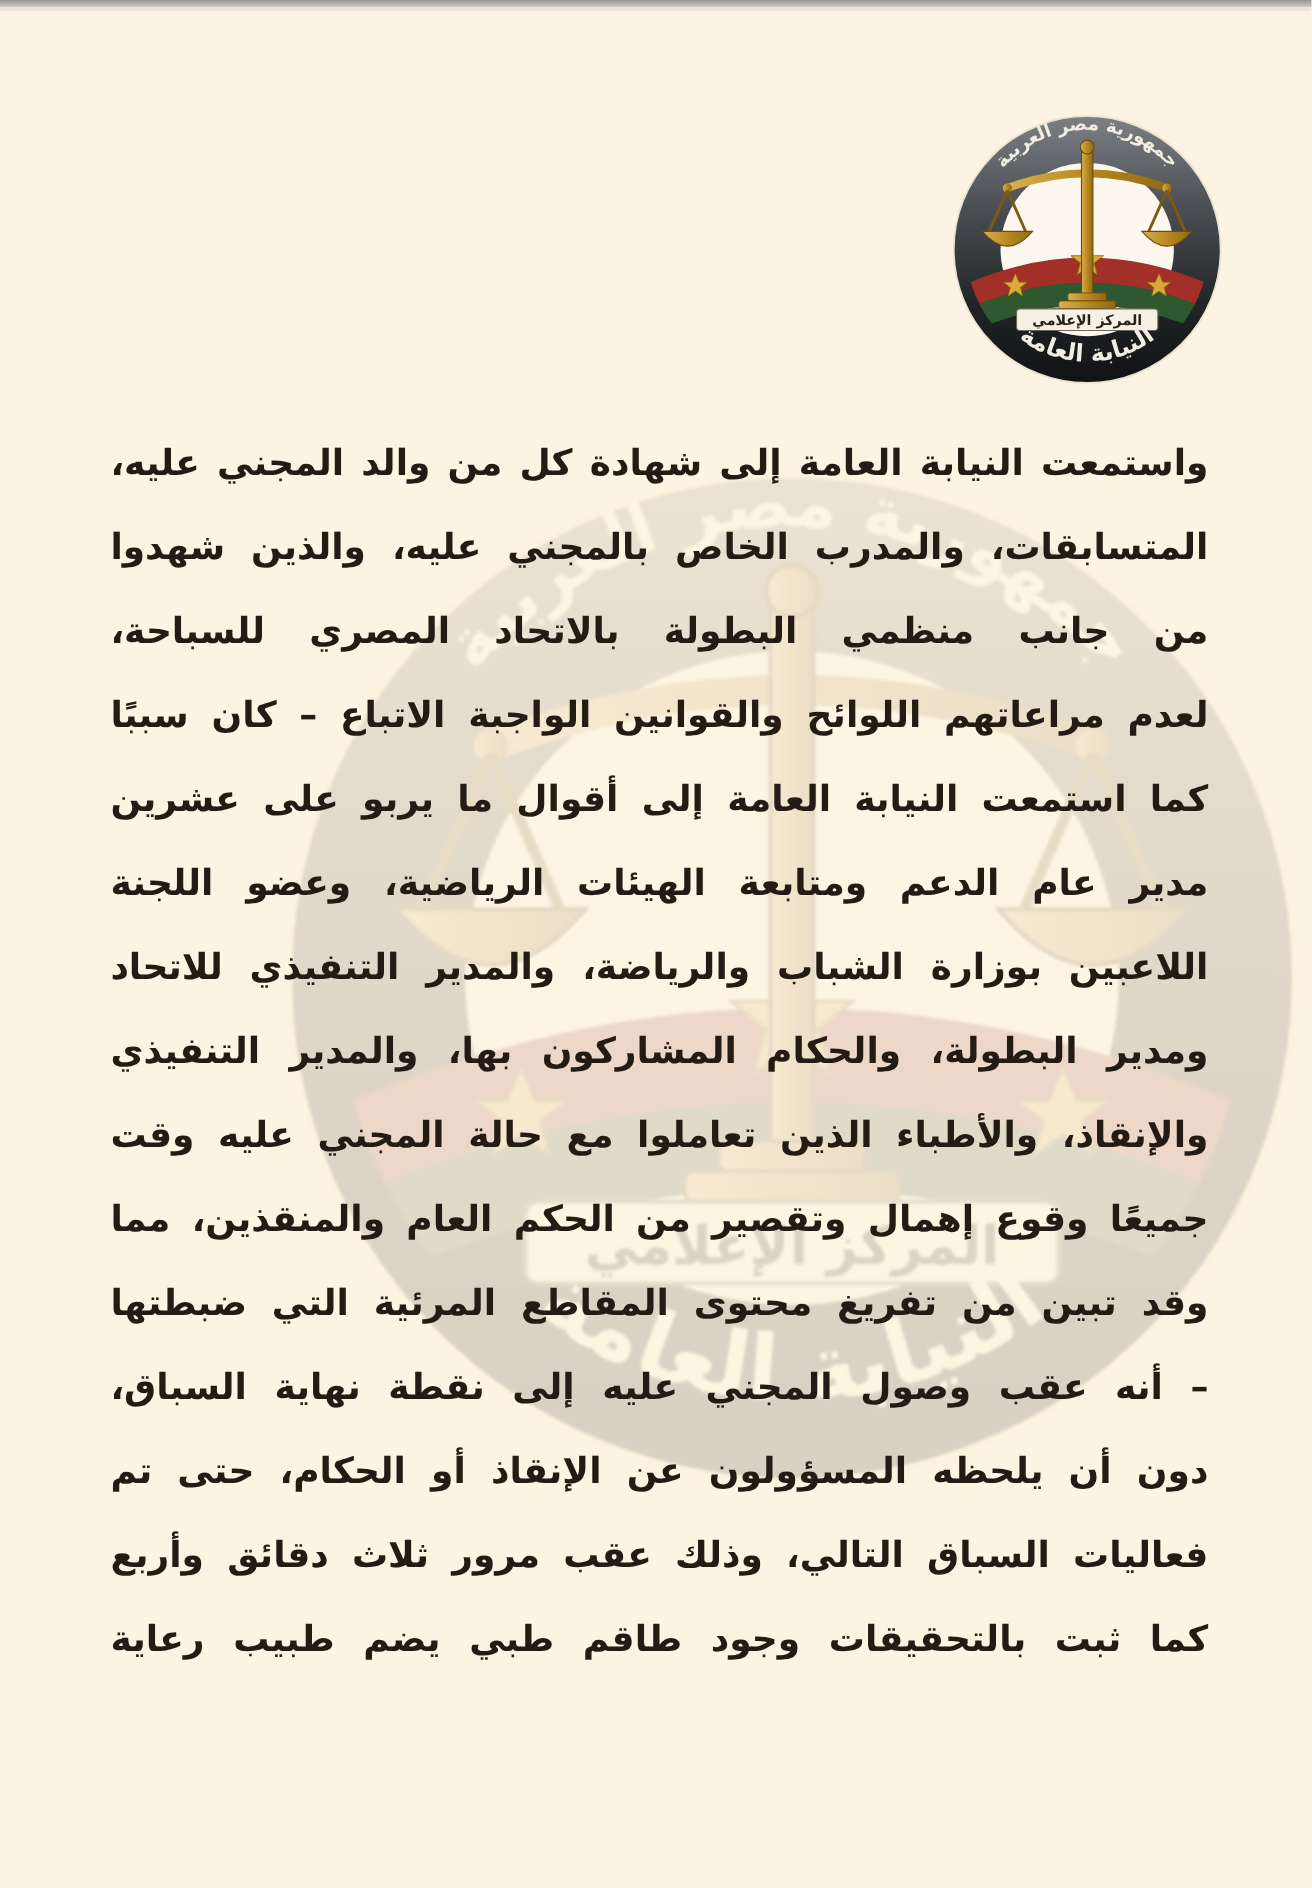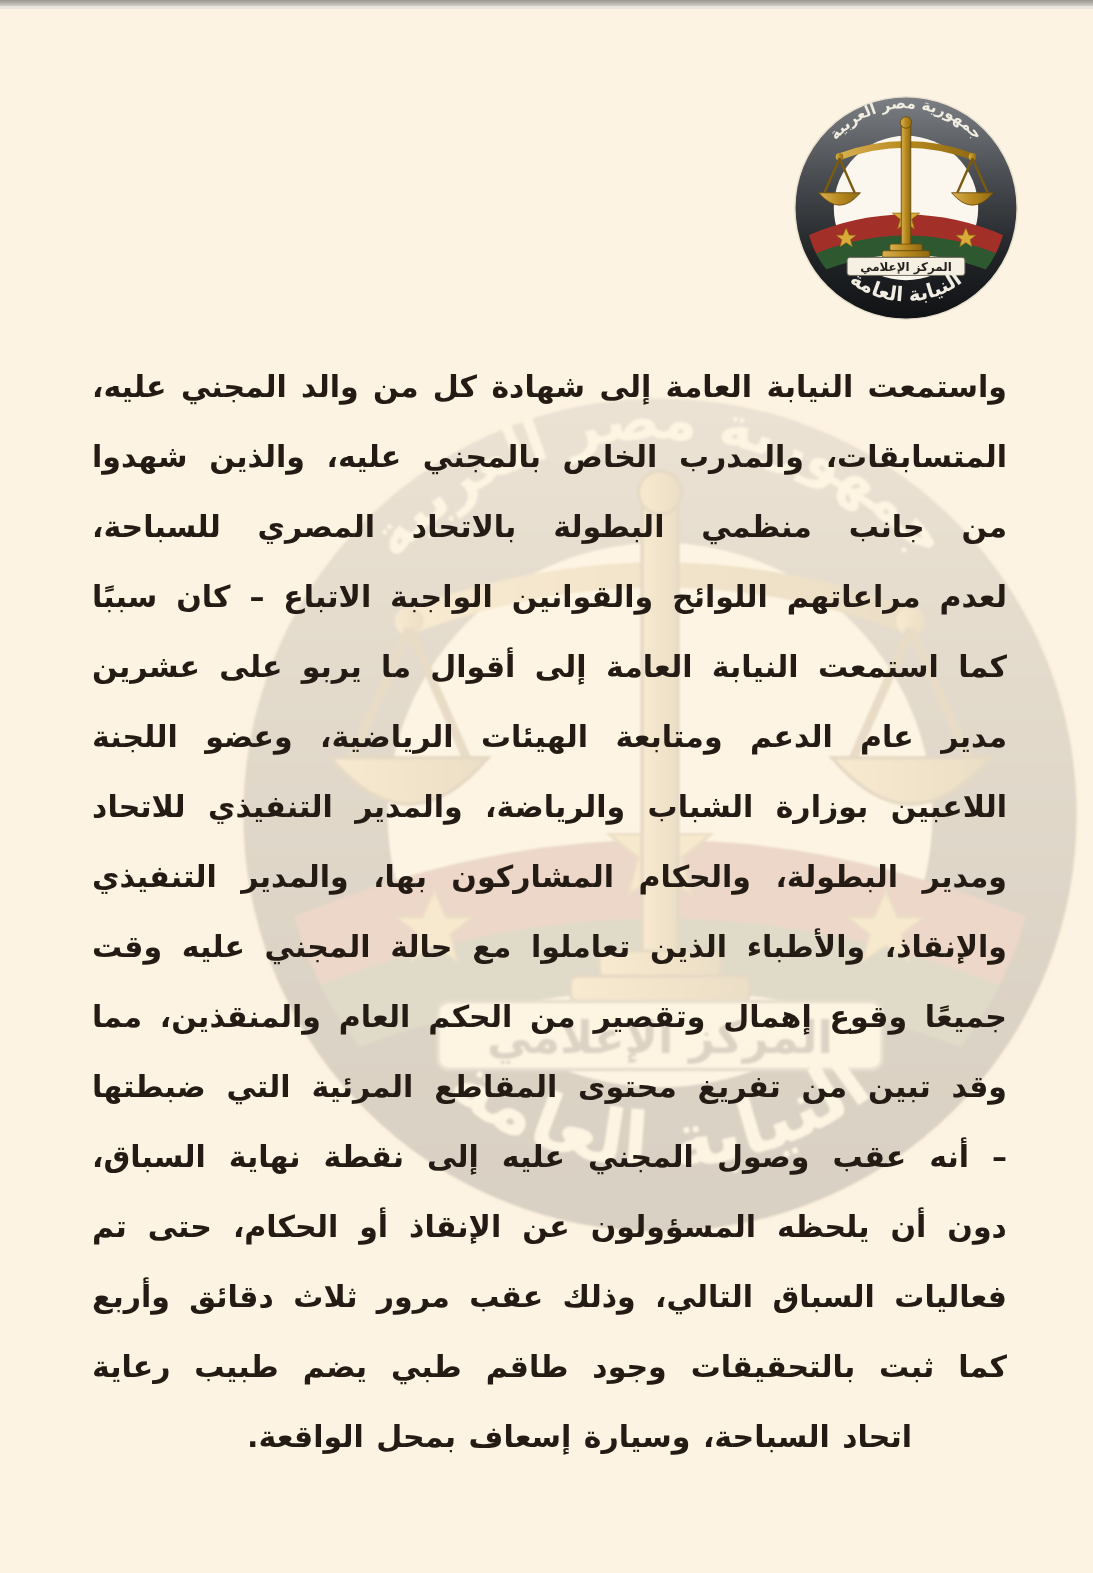--- a/index.html
+++ b/index.html
@@ -121,14 +121,13 @@
   <div class="line">مدير عام الدعم ومتابعة الهيئات الرياضية، وعضو اللجنة الطبية لسلامة وصحة</div>
   <div class="line">اللاعبين بوزارة الشباب والرياضة، والمدير التنفيذي للاتحاد المصري للسباحة،</div>
   <div class="line">ومدير البطولة، والحكام المشاركون بها، والمدير التنفيذي للاتحاد المصري للغوص</div>
   <div class="line">والإنقاذ، والأطباء الذين تعاملوا مع حالة المجني عليه وقت الواقعة، وقد أكدوا</div>
   <div class="line">جميعًا وقوع إهمال وتقصير من الحكم العام والمنقذين، مما أسفر عن وفاة المجني عليه.</div>
   <div class="line">وقد تبين من تفريغ محتوى المقاطع المرئية التي ضبطتها النيابة العامة – غير المجتزأة</div>
   <div class="line">– أنه عقب وصول المجني عليه إلى نقطة نهاية السباق، تهاوى إلى قاع المسبح،</div>
   <div class="line">دون أن يلحظه المسؤولون عن الإنقاذ أو الحكام، حتى تم اكتشاف غرقه أثناء</div>
   <div class="line">فعاليات السباق التالي، وذلك عقب مرور ثلاث دقائق وأربع وثلاثين ثانية.</div>
   <div class="line">كما ثبت بالتحقيقات وجود طاقم طبي يضم طبيب رعاية مركزة، وطبيبة</div>
-  <div class="line short-last">اتحاد السباحة، وسيارة إسعاف بمحل الواقعة.</div>
 </div>
 
 </body></html>

